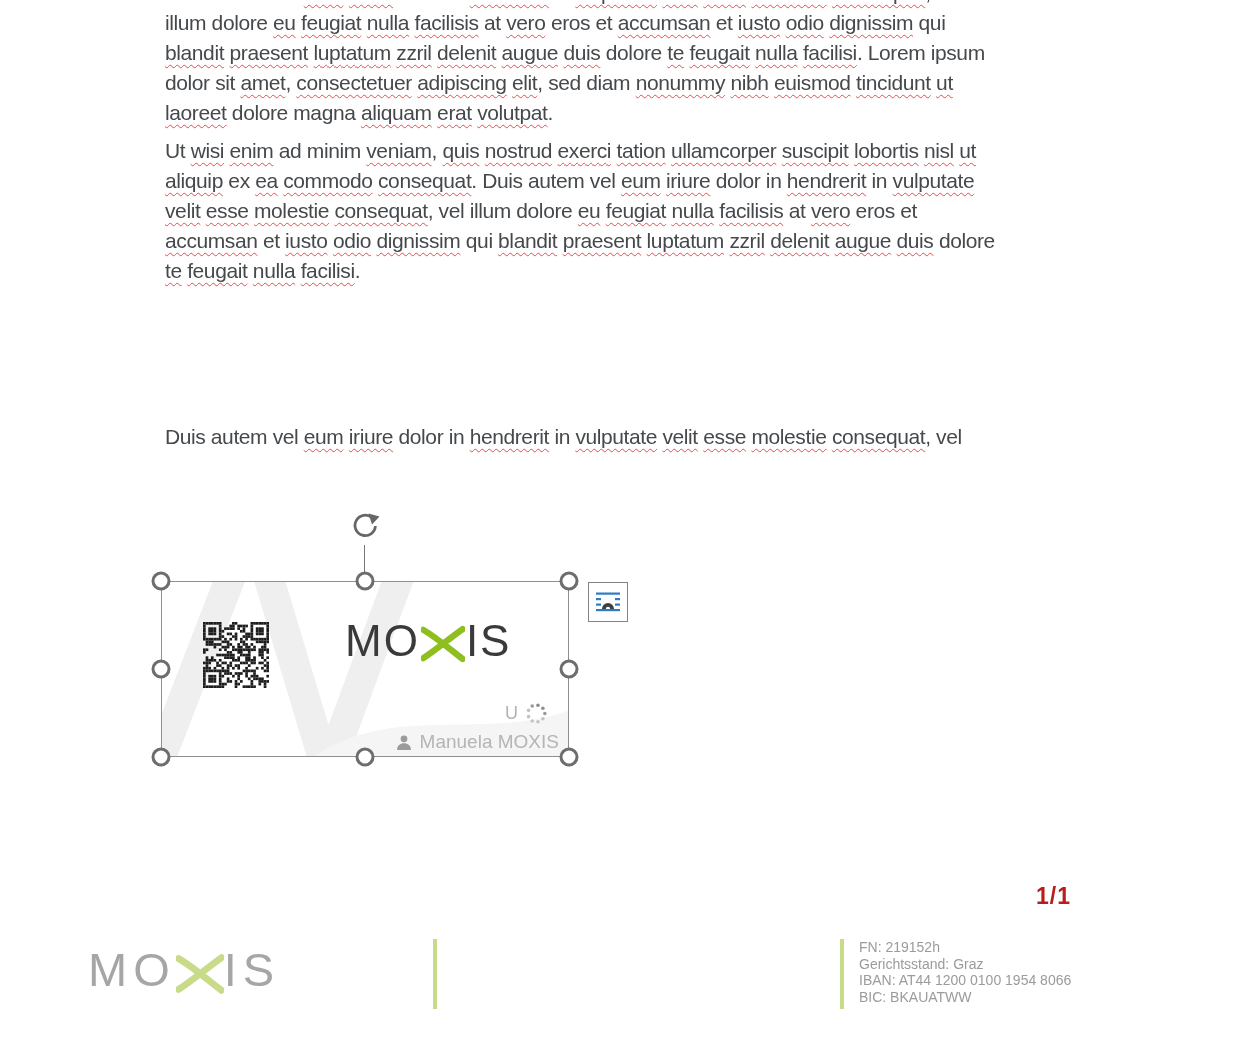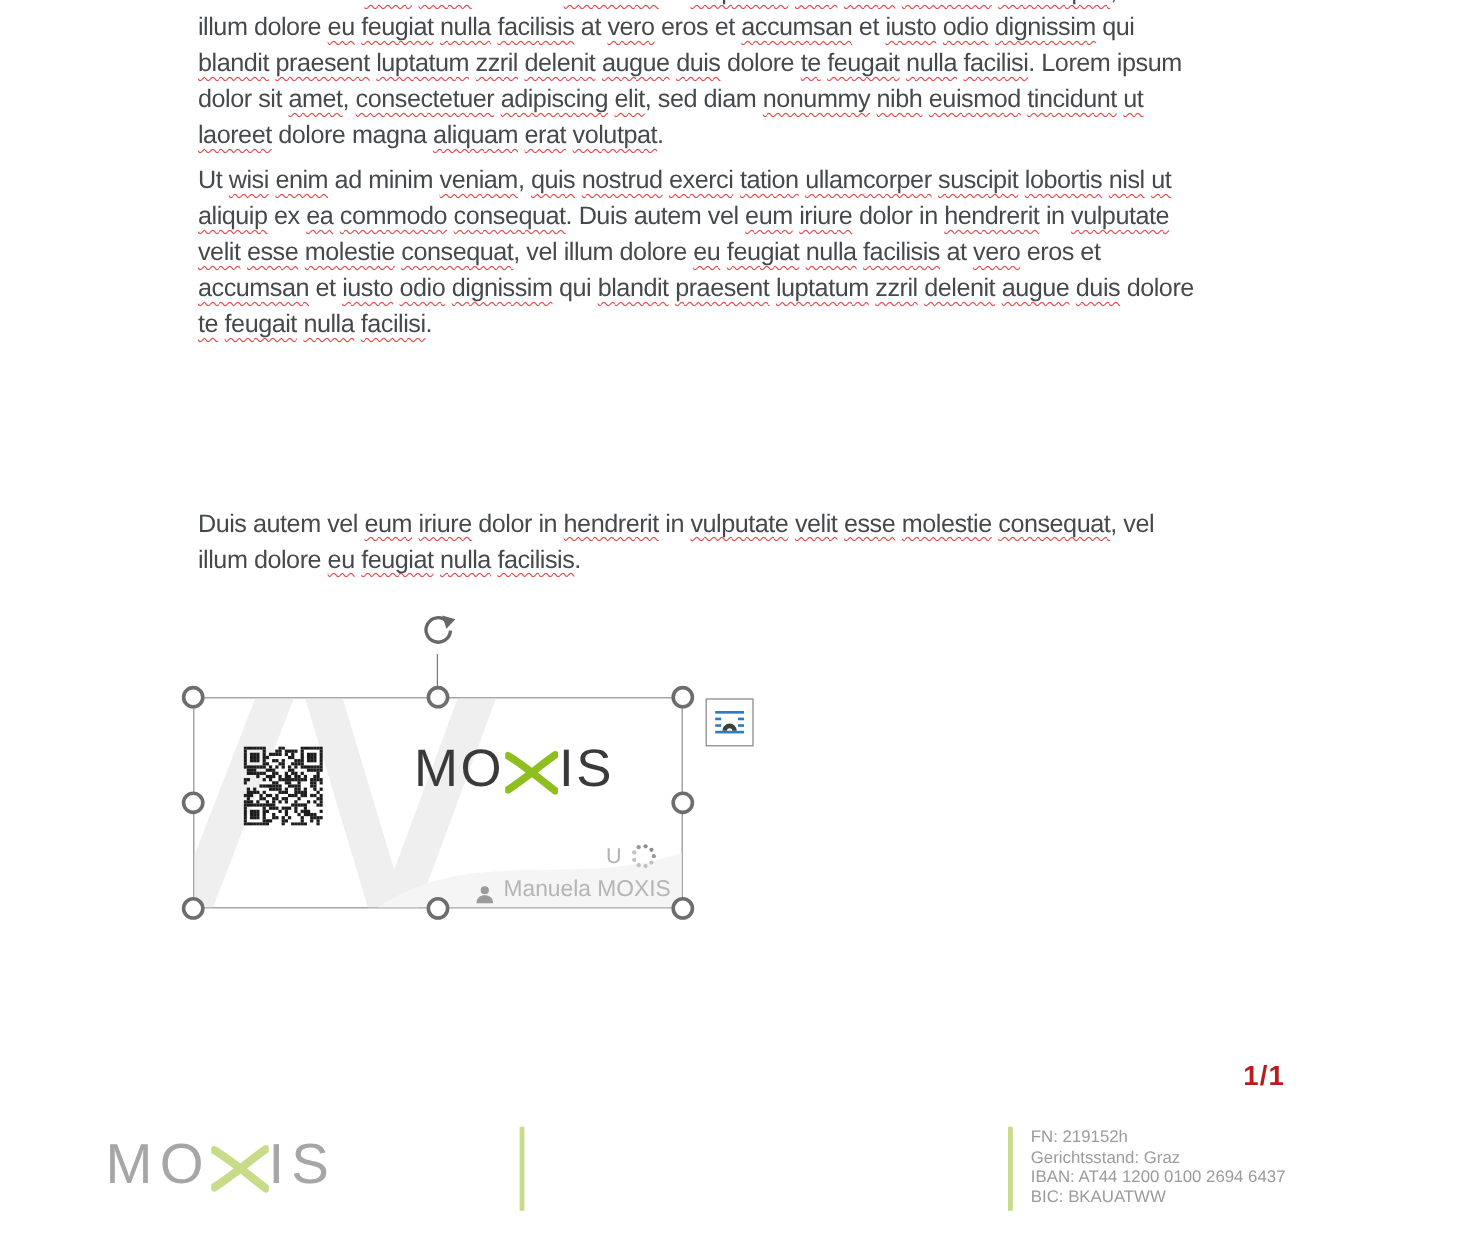--- a/index.html
+++ b/index.html
@@ -23,21 +23,21 @@
   .stamp-wrap{position:absolute;left:161px;top:581px;width:408px;height:176px;}
   .stamp-content{position:absolute;inset:0;overflow:hidden;background:#fff;
                  border:1px solid #8f8f8f;}
   .watermark{position:absolute;left:0;top:0;}
   .qr{position:absolute;left:41px;top:40px;}
   .stamp-logo{position:absolute;left:183px;top:34px;display:flex;align-items:center;
               font-size:44px;color:#3a3a3a;letter-spacing:2px;font-weight:400;}
   .stamp-logo svg{margin:6px 1px 0 1px;}
   .stamp-user{position:absolute;right:20px;top:120px;display:flex;align-items:center;
               gap:7px;color:#b3b3b3;font-size:18px;}
-  .stamp-name{position:absolute;right:9px;top:149px;display:flex;align-items:flex-end;
+  .stamp-name{position:absolute;right:9px;top:149px;display:flex;align-items:center;
               gap:8px;color:#b5b5b5;font-size:19px;}
   .handle{position:absolute;width:13px;height:13px;background:#fff;
           border:3px solid #6d6d6d;border-radius:50%;
           transform:translate(-50%,-50%);box-sizing:content-box;}
   .h-tl{left:0;top:0} .h-tm{left:50%;top:0} .h-tr{left:100%;top:0}
   .h-ml{left:0;top:50%} .h-mr{left:100%;top:50%}
   .h-bl{left:0;top:100%} .h-bm{left:50%;top:100%} .h-br{left:100%;top:100%}
   .rot-line{position:absolute;left:203px;top:-36px;width:1px;height:33px;background:#777;}
   .rot-icon{position:absolute;left:204px;top:-52px;transform:translate(-50%,-50%);}
 
@@ -78,21 +78,20 @@
     </div>
   <div class="para p1">
       <div class="line"><span>Ut </span><span class="sq">wisi</span><span> </span><span class="sq">enim</span><span> ad minim </span><span class="sq">veniam</span><span>, </span><span class="sq">quis</span><span> </span><span class="sq">nostrud</span><span> </span><span class="sq">exerci</span><span> </span><span class="sq">tation</span><span> </span><span class="sq">ullamcorper</span><span> </span><span class="sq">suscipit</span><span> </span><span class="sq">lobortis</span><span> </span><span class="sq">nisl</span><span> </span><span class="sq">ut</span></div>
       <div class="line"><span class="sq">aliquip</span><span> ex </span><span class="sq">ea</span><span> </span><span class="sq">commodo</span><span> </span><span class="sq">consequat</span><span>. Duis autem vel </span><span class="sq">eum</span><span> </span><span class="sq">iriure</span><span> dolor in </span><span class="sq">hendrerit</span><span> in </span><span class="sq">vulputate</span></div>
       <div class="line"><span class="sq">velit</span><span> </span><span class="sq">esse</span><span> </span><span class="sq">molestie</span><span> </span><span class="sq">consequat</span><span>, vel illum dolore </span><span class="sq">eu</span><span> </span><span class="sq">feugiat</span><span> </span><span class="sq">nulla</span><span> </span><span class="sq">facilisis</span><span> at </span><span class="sq">vero</span><span> eros et</span></div>
       <div class="line"><span class="sq">accumsan</span><span> et </span><span class="sq">iusto</span><span> </span><span class="sq">odio</span><span> </span><span class="sq">dignissim</span><span> qui </span><span class="sq">blandit</span><span> </span><span class="sq">praesent</span><span> </span><span class="sq">luptatum</span><span> </span><span class="sq">zzril</span><span> </span><span class="sq">delenit</span><span> </span><span class="sq">augue</span><span> </span><span class="sq">duis</span><span> dolore</span></div>
       <div class="line"><span class="sq">te</span><span> </span><span class="sq">feugait</span><span> </span><span class="sq">nulla</span><span> </span><span class="sq">facilisi</span><span>.</span></div>
     </div>
   <div class="para p2">
       <div class="line"><span>Duis autem vel </span><span class="sq">eum</span><span> </span><span class="sq">iriure</span><span> dolor in </span><span class="sq">hendrerit</span><span> in </span><span class="sq">vulputate</span><span> </span><span class="sq">velit</span><span> </span><span class="sq">esse</span><span> </span><span class="sq">molestie</span><span> </span><span class="sq">consequat</span><span>, vel</span></div>
-      <div class="line"><span>illum dolore </span><span class="sq">eu</span><span> </span><span class="sq">feugiat</span><span> </span><span class="sq">nulla</span><span> </span><span class="sq">facilisis</span><span>.</span></div>
     </div>
 
   <div class="stamp-wrap">
     <div class="stamp-content">
       <svg class="watermark" width="408" height="176" viewBox="0 0 408 176">
         <path d="M -30 250 L 90 -60 L 165 190 L 265 -80" fill="none" stroke="#efefef" stroke-width="30" stroke-linecap="round"></path>
         <path d="M 150 176 C 230 120 320 160 408 128 L 408 176 Z" fill="#f5f5f5"></path>
       </svg>
       <svg id="qr" class="qr" width="66" height="66" viewBox="0 0 66 66">
           <g fill="#1c1c1c">
@@ -501,18 +500,18 @@
     </svg>
     <span>IS</span>
   </div>
 
   <div class="v-bar bar1"></div>
 
   <div class="v-bar bar2"></div>
   <div class="f-col col2">
     <div>FN: 219152h</div>
     <div>Gerichtsstand: Graz</div>
-    <div>IBAN: AT44 1200 0100 2694 6437</div>
+    <div>IBAN: AT44 1200 0100 1954 8066</div>
     <div>BIC: BKAUATWW</div>
   </div>
 
   <div class="gutter"></div>
 </div>
 
 </body></html>

